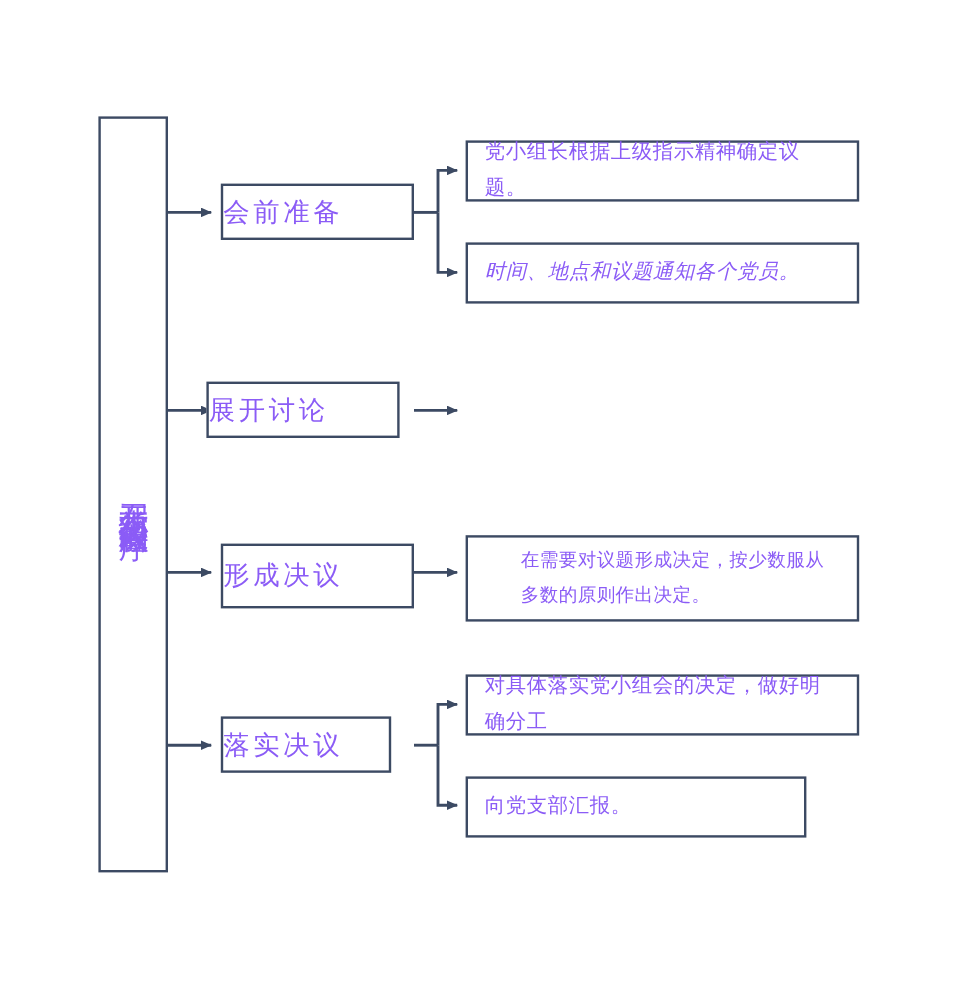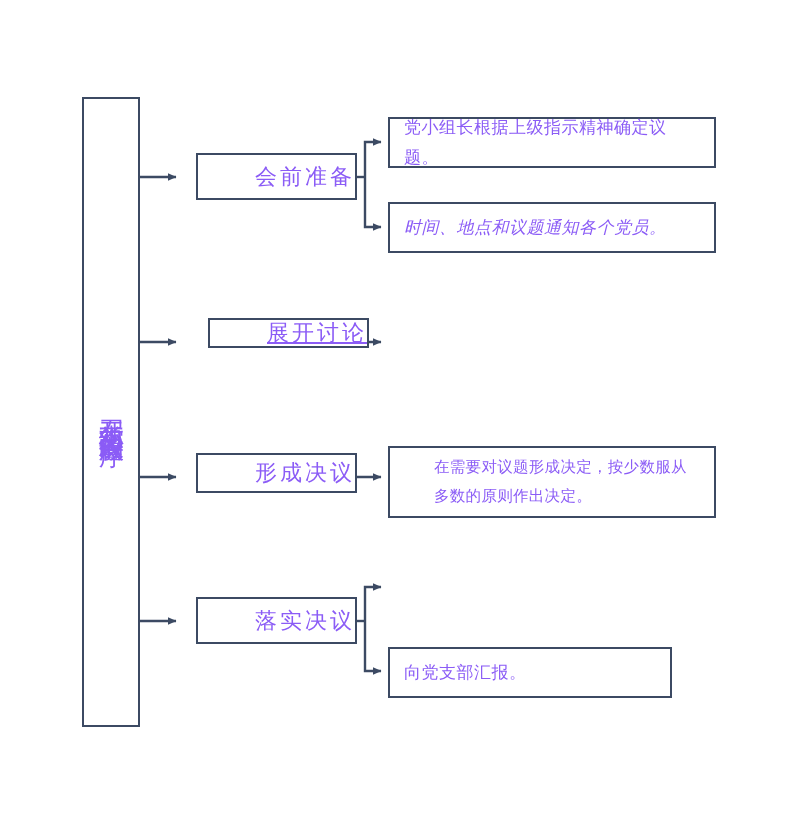--- a/index.html
+++ b/index.html
@@ -41,24 +41,23 @@
     writing-mode: vertical-rl;
     text-orientation: upright;
     justify-content: center;
     align-items: center;
     letter-spacing: 2px;
     font-size: 25px;
     line-height: 1.02;
     padding: 4px 0;
   }
   .node.stage-node {
-    justify-content: flex-end;
+    justify-content: flex-start;
     font-size: 22px;
     letter-spacing: 3px;
-    margin-left: 12px;
   }
   .node.detail-node {
     justify-content: flex-start;
     font-size: 17px;
     line-height: 1.75;
     padding: 6px 14px;
     letter-spacing: 0.5px;
   }
   .node.detail-node.two-line {
     font-size: 15.5px;
@@ -108,43 +107,46 @@
   </svg>
 
   <div class="node title-node" style="left:82px; top:97px; width:58px; height:630px;">
     <span class="node-text">召开党小组会议的一般程序</span>
   </div>
 
   <div class="node stage-node" style="left:184px; top:153px; width:161px; height:47px;">
     <span class="node-text">会前准备</span>
   </div>
 
-  <div class="node stage-node" style="left:196px; top:318px; width:161px; height:30px;text-decoration:underline;">
+  <div class="node stage-node" style="left:172px; top:318px; width:161px; height:47px;">
     <span class="node-text">展开讨论</span>
   </div>
 
-  <div class="node stage-node" style="left:184px; top:453px; width:161px; height:40px;">
+  <div class="node stage-node" style="left:184px; top:453px; width:161px; height:54px;">
     <span class="node-text">形成决议</span>
   </div>
 
-  <div class="node stage-node" style="left:184px; top:597px; width:161px; height:47px;">
+  <div class="node stage-node" style="left:184px; top:597px; width:142px; height:47px;">
     <span class="node-text">落实决议</span>
   </div>
 
   <div class="node detail-node" style="left:388px; top:117px; width:328px; height:51px;">
     <span class="node-text">党小组长根据上级指示精神确定议题。</span>
   </div>
 
   <div class="node detail-node" style="left:388px; top:202px; width:328px; height:51px;font-style:italic;">
     <span class="node-text">时间、地点和议题通知各个党员。</span>
   </div>
 
 
   <div class="node detail-node two-line" style="left:388px; top:446px; width:328px; height:72px;padding-left:44px;">
     <span class="node-text">在需要对议题形成决定，按少数服从多数的原则作出决定。</span>
   </div>
 
+  <div class="node detail-node" style="left:388px; top:562px; width:328px; height:51px;">
+    <span class="node-text">对具体落实党小组会的决定，做好明确分工</span>
+  </div>
 
   <div class="node detail-node" style="left:388px; top:647px; width:284px; height:51px;">
     <span class="node-text">向党支部汇报。</span>
   </div>
 
 </div>
 
 </body></html>

